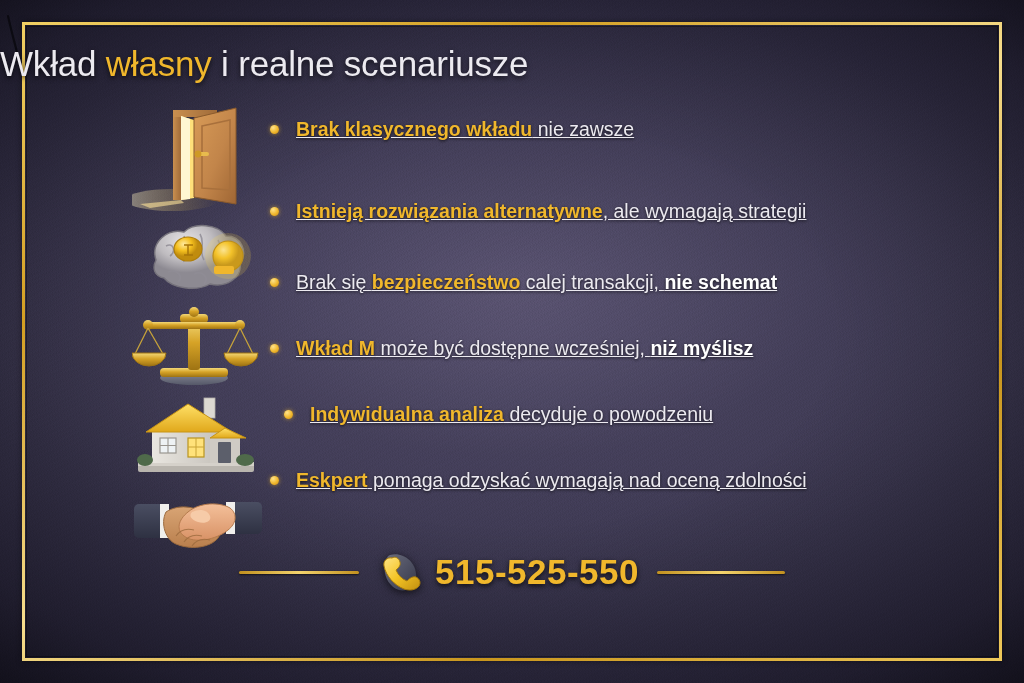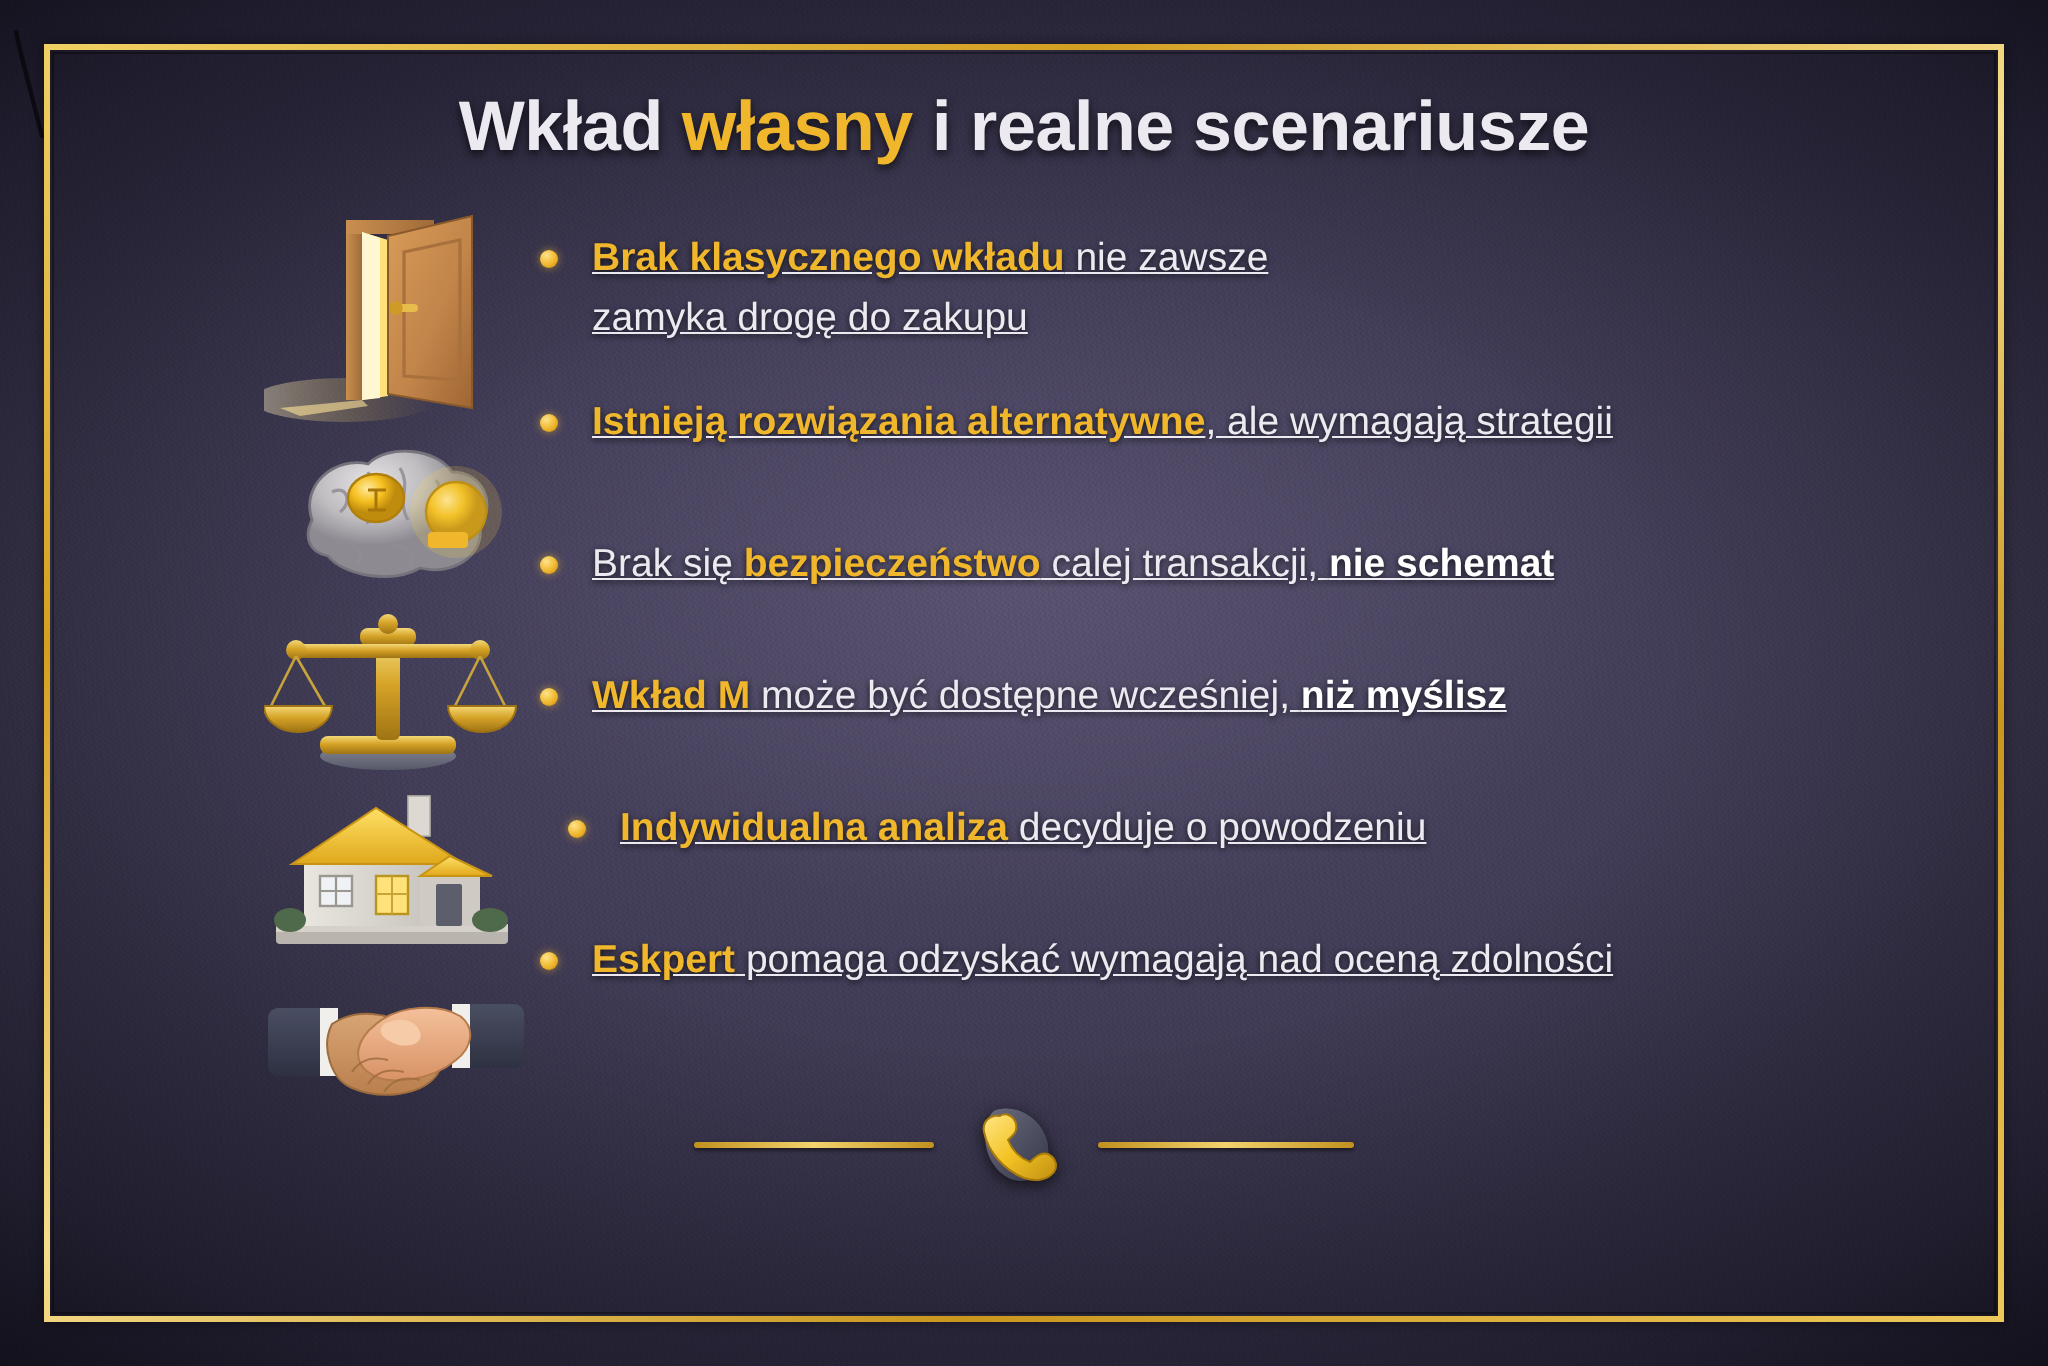--- a/index.html
+++ b/index.html
@@ -64,23 +64,23 @@
     width: 18px; height: 56px;
     pointer-events: none;
     opacity: 0.75;
   }
 
   
   .title {
     position: absolute;
     top: 44px;
     left: 0; right: 0;
-    text-align: center;
+    text-align: left;
     font-size: 35px;
-    font-weight: bold;
+    font-weight: normal;
     letter-spacing: -0.2px;
     color: #eceaf0;
     text-shadow: 0 2px 5px rgba(0,0,0,0.7);
     white-space: nowrap;
   }
   .title .hl { color: #f0b72c; }
 
   
   .icons {
     position: absolute;
@@ -380,21 +380,20 @@
         </g>
       </svg>
     </div>
 
   </div>
 
   <div class="bullets">
 
     <div class="bullet" id="b0">
       <span class="gold">Brak klasycznego wkładu</span><span> nie zawsze</span>
-      <span class="line2">zamyka drogę do zakupu</span>
     </div>
 
     <div class="bullet" id="b1">
       <span class="gold">Istnieją rozwiązania alternatywne</span><span>, ale wymagają strategii</span>
     </div>
 
     <div class="bullet" id="b2">
       <span>Brak się </span><span class="gold">bezpieczeństwo</span><span> calej transakcji, </span><span class="wbold">nie schemat</span>
     </div>
 
@@ -428,17 +427,18 @@
         </linearGradient>
       </defs>
 
       <path d="M13 6 C26 2, 41 14, 39 29 C38 38, 30 43, 22 41 C12 38, 6 26, 8 16 C9 11, 10 7, 13 6 Z" fill="url(#shadowG)"></path>
 
       <path d="M15 9 C18 7, 22 9, 23 13 C24 17, 21 19, 19 21 C21 26, 25 30, 30 32
                C32 30, 35 27, 39 28 C43 30, 44 34, 42 37 C39 41, 33 42, 27 40
                C17 36, 9 27, 7 17 C6 12, 10 8, 15 9 Z" fill="url(#handsetG)" stroke="#a87b0a" stroke-width="1"></path>
     </svg>
 
+    <div class="phone-number">515-525-550</div>
 
     <div class="rule right"></div>
   </div>
 
 </div>
 
 </body></html>

